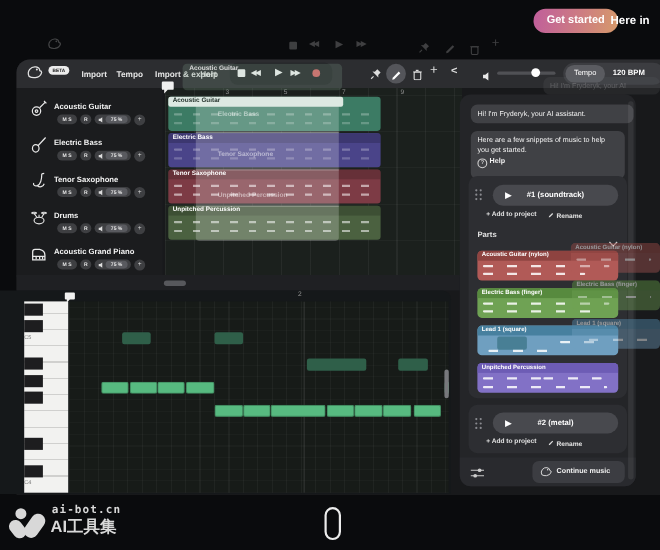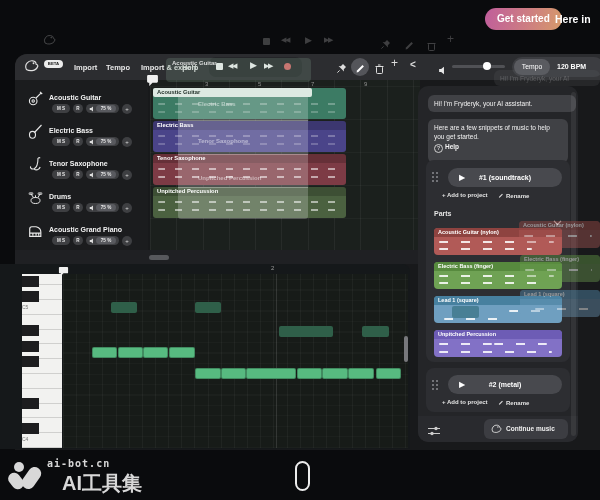--- a/index.html
+++ b/index.html
@@ -70,21 +70,21 @@
     box-shadow:4px 0 0 #8a8b90,0 4px 0 #8a8b90,4px 4px 0 #8a8b90,0 8px 0 #8a8b90,4px 8px 0 #8a8b90;}
   .part-clip{position:absolute;left:8px;width:128px;height:27px;border-radius:4px;overflow:hidden;}
   .part-head{position:absolute;left:0;top:0;right:0;height:9px;font-size:5.5px;font-weight:bold;color:#fff;line-height:9px;padding-left:4px;white-space:nowrap;}
   .pdash{position:absolute;height:2px;border-radius:1px;background:repeating-linear-gradient(90deg,rgba(255,255,255,.85) 0 9px,transparent 9px 22px);}
   #panel-scroll{left:571px;top:92px;width:5px;height:344px;background:rgba(255,255,255,.07);border-radius:3px;}
   .gpart{position:absolute;height:27px;border-radius:4px;overflow:hidden;opacity:.5;}
   #continue-btn{position:absolute;left:66px;top:3px;width:84px;height:20px;background:#3c3d42;border-radius:6px;}
   #continue-lbl{position:absolute;left:22px;top:0;line-height:20px;font-size:6.5px;font-weight:bold;color:#f0f0f0;}
   
   #wm-site{left:47px;top:458px;font-family:"DejaVu Sans Mono","Liberation Mono",monospace;font-size:10px;font-weight:bold;color:#d8d8d8;letter-spacing:1px;}
-  #wm-name{left:46px;top:470px;font-size:20px;font-weight:bold;color:#d8d8d8;margin-left:16px;}
+  #wm-name{left:46px;top:470px;font-size:15px;font-weight:bold;color:#d8d8d8;}
   #mouse-pill{left:295px;top:461px;width:11px;height:26px;border:2px solid #ececec;border-radius:8px;}
   .helpq{display:inline-block;width:7px;height:7px;border:1px solid #cfcfcf;border-radius:50%;font-size:5px;line-height:7px;text-align:center;color:#dfdfdf;margin-right:2px;vertical-align:-1px;}
 </style>
 </head>
 <body>
 
 <div class="abs" id="get-started">Get started</div>
 <div class="abs" id="sign-in">Here in</div>
 
 <div class="abs ghost" style="left:42px;top:33px">

